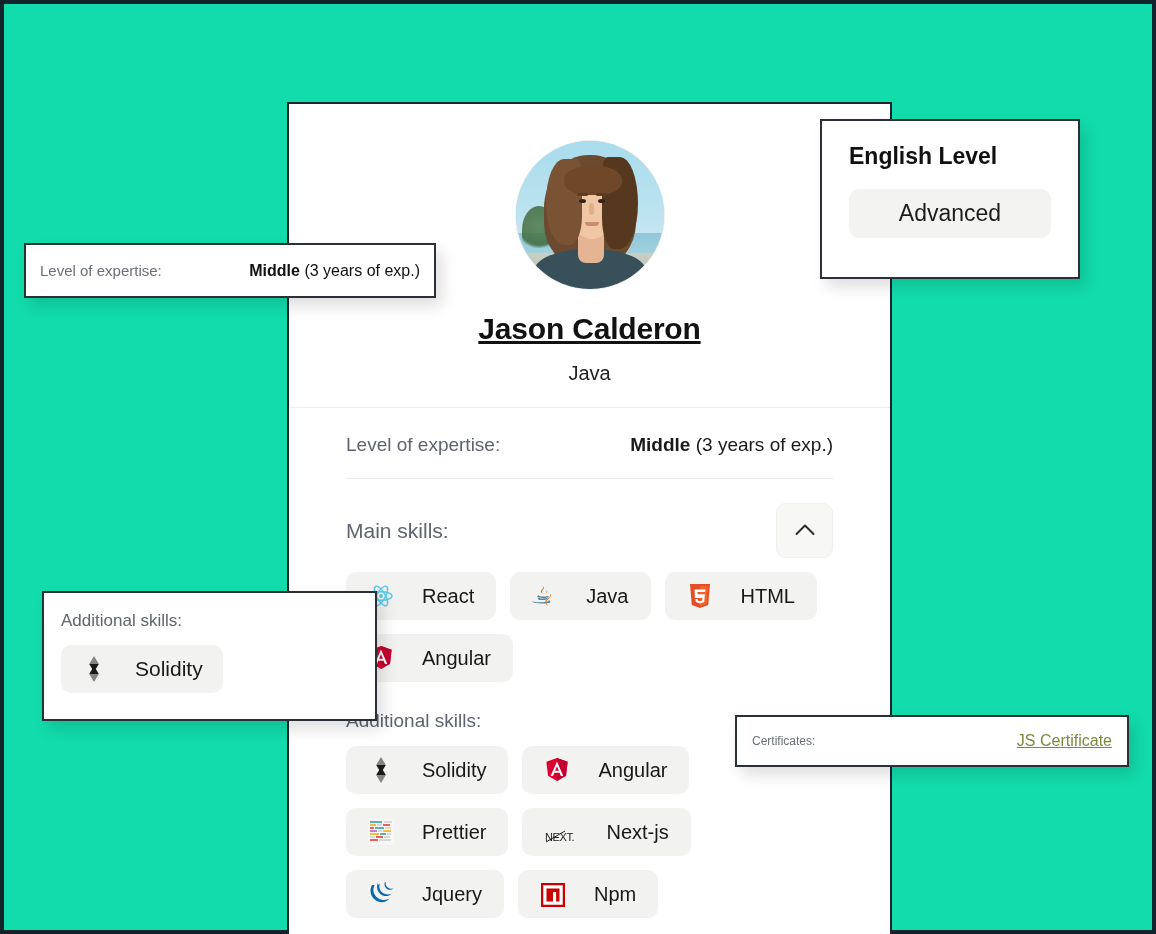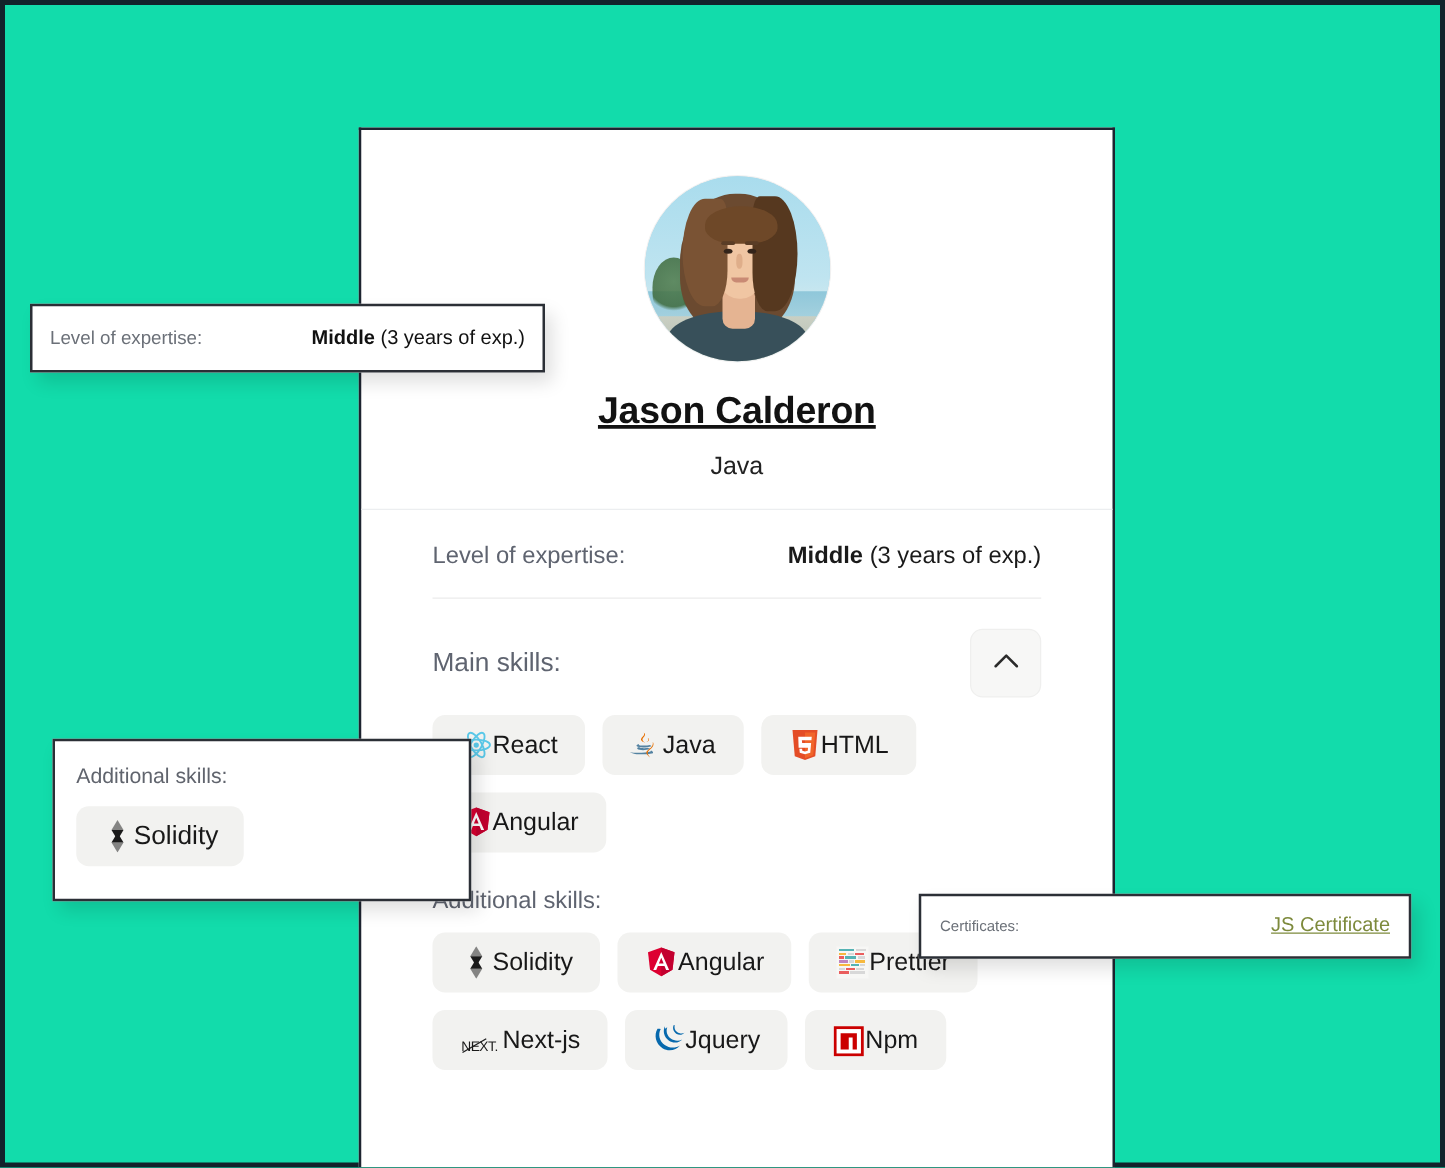--- a/index.html
+++ b/index.html
@@ -116,21 +116,21 @@
     border-radius: 10px;
     background: #f7f7f6;
     border: 1px solid #efefee;
     display: flex; align-items: center; justify-content: center;
     cursor: pointer;
     box-sizing: border-box;
   }
 
   .chip-row { display: flex; flex-wrap: wrap; gap: 14px; margin-top: 14px; }
   .chip {
-    display: flex; align-items: center; gap: 0;
+    display: flex; align-items: center; gap: 28px;
     background: #f2f2f0;
     border-radius: 10px;
     padding: 0 22px;
     height: 48px;
     font-size: 20px;
     color: #181818;
     cursor: pointer;
     white-space: nowrap;
   }
   .chip .ic { width: 26px; height: 26px; display:flex; align-items:flex-end; justify-content:center; flex: 0 0 26px; }
@@ -385,20 +385,24 @@
       </div>
 
     </div>
   </div>
 
   <div class="callout callout-expertise">
     <span class="lbl">Level of expertise:</span>
     <span class="val"><b>Middle</b> <span>(3 years of exp.)</span></span>
   </div>
 
+  <div class="callout callout-english">
+    <div class="title">English Level</div>
+    <div class="pill">Advanced</div>
+  </div>
 
   <div class="callout callout-addskills">
     <div class="title">Additional skills:</div>
     <div class="row">
       <div class="chip">
         <span class="ic">
           <svg width="22" height="26" viewBox="0 0 22 26">
               <path d="M11 0L6.2 8h9.6L11 0z" fill="#2a2a2a" opacity=".55"></path>
               <path d="M6.2 8h9.6L11 16 6.2 8z" fill="#1a1a1a"></path>
               <path d="M11 26l4.8-8H6.2L11 26z" fill="#2a2a2a" opacity=".55"></path>

